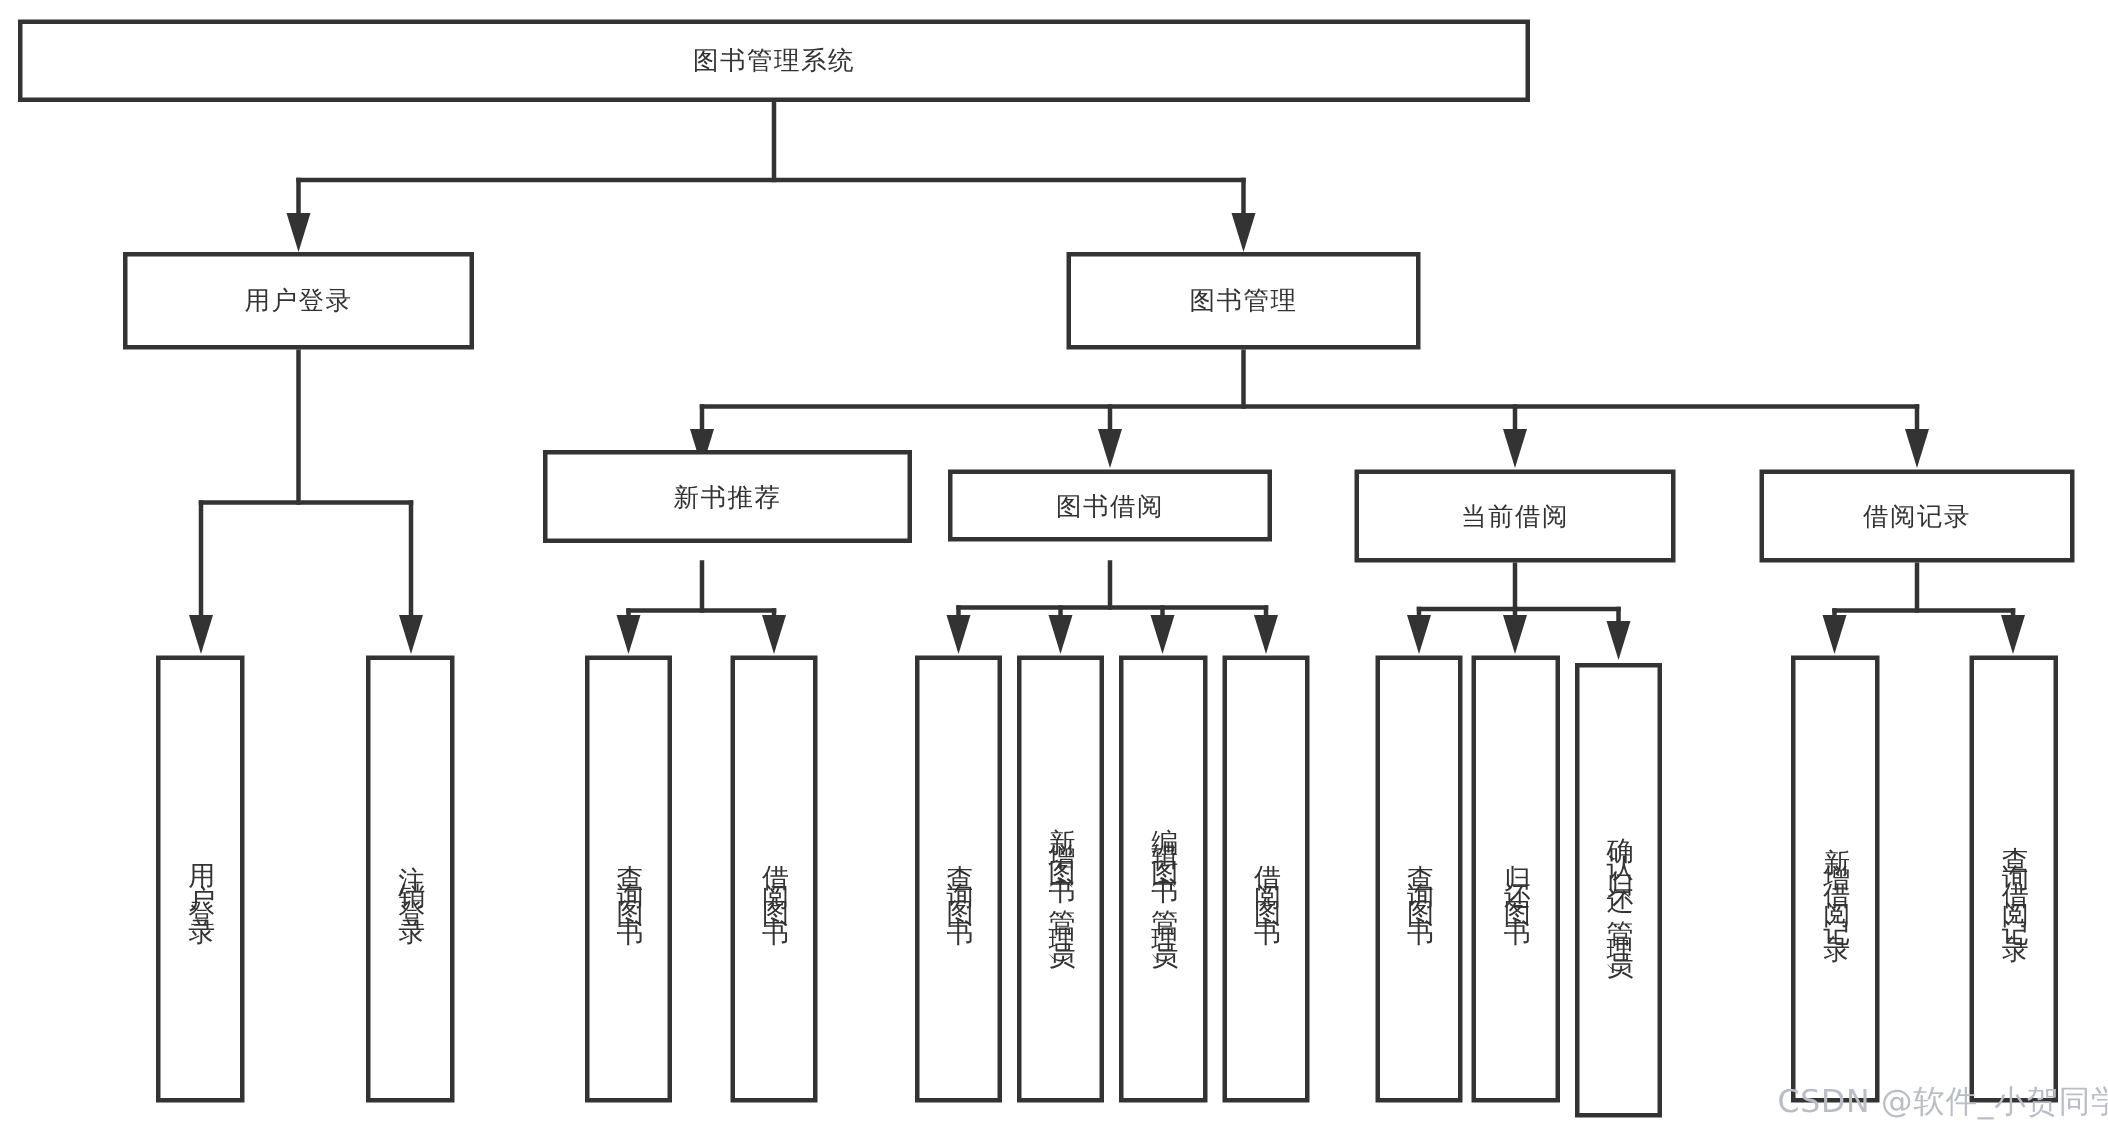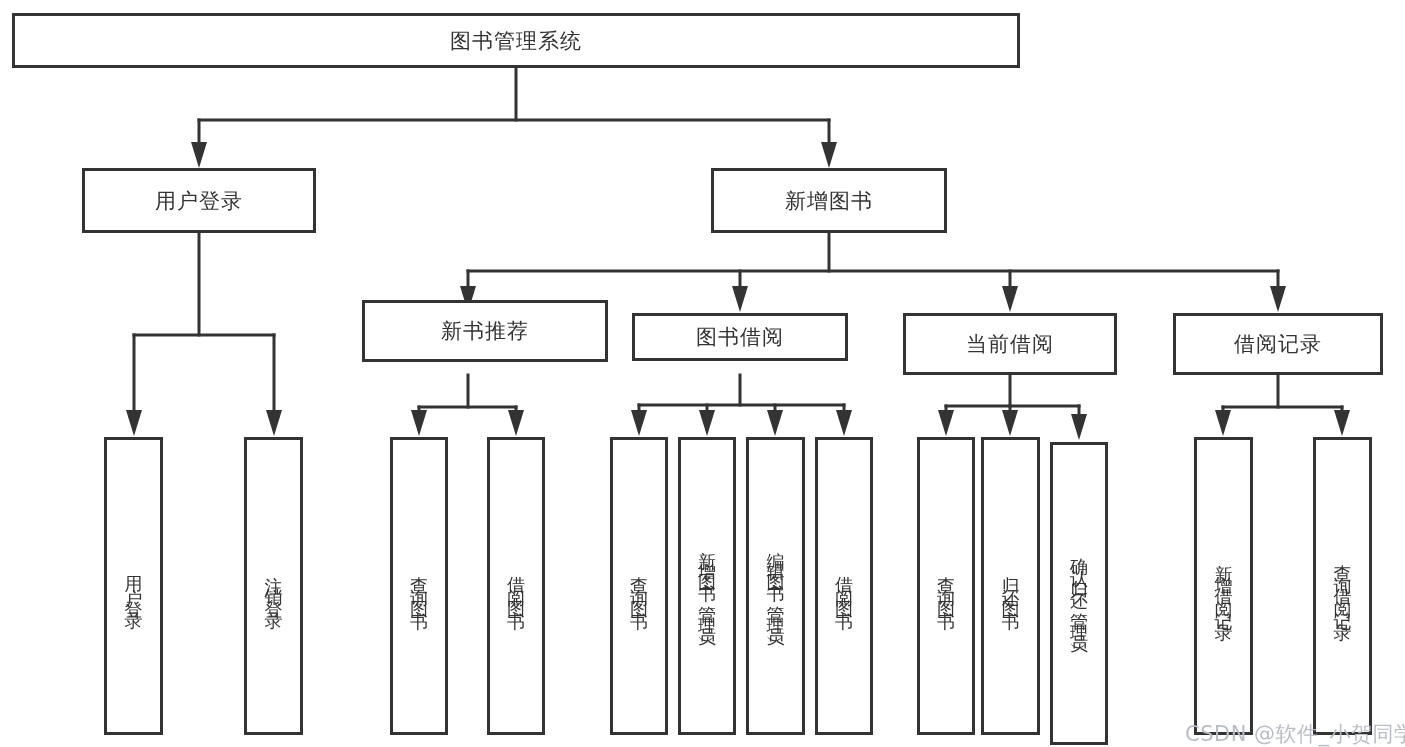--- a/index.html
+++ b/index.html
@@ -20,21 +20,21 @@
   .node {
     position: absolute;
     box-sizing: border-box;
     border: 3px solid #333333;
     background: #ffffff;
     color: #333333;
     display: flex;
     align-items: center;
     justify-content: center;
     z-index: 2;
-    font-size: 21px;
+    font-size: 17px;
     letter-spacing: 1px;
     text-align: center;
   }
   .vbox {
     writing-mode: vertical-rl;
     text-orientation: mixed;
     font-size: 18px;
     letter-spacing: 12px;
     line-height: 1;
   }
@@ -117,21 +117,21 @@
       <polygon points="1002,410 1018,410 1010,436"></polygon>
       <polygon points="1071,414 1087,414 1079,440"></polygon>
       <polygon points="1215,410 1231,410 1223,436"></polygon>
       <polygon points="1334,410 1350,410 1342,436"></polygon>
     </g>
   </svg>
 
   <div class="node" style="left:12px;top:13px;width:1008px;height:55px">图书管理系统</div>
 
   <div class="node" style="left:82px;top:168px;width:234px;height:65px">用户登录</div>
-  <div class="node" style="left:711px;top:168px;width:236px;height:65px">新增图书</div>
+  <div class="node" style="left:711px;top:168px;width:236px;height:65px">图书管理</div>
 
   <div class="node" style="left:362px;top:300px;width:246px;height:62px">新书推荐</div>
   <div class="node" style="left:632px;top:313px;width:216px;height:48px">图书借阅</div>
   <div class="node" style="left:1173px;top:313px;width:210px;height:62px">借阅记录</div>
   <div class="node" style="left:903px;top:313px;width:214px;height:62px">当前借阅</div>
 
   <div class="node vbox" style="left:104px;top:437px;width:59px;height:298px">用户登录</div>
   <div class="node vbox" style="left:244px;top:437px;width:59px;height:298px">注销登录</div>
 
   <div class="node vbox" style="left:390px;top:437px;width:58px;height:298px">查询图书</div>

